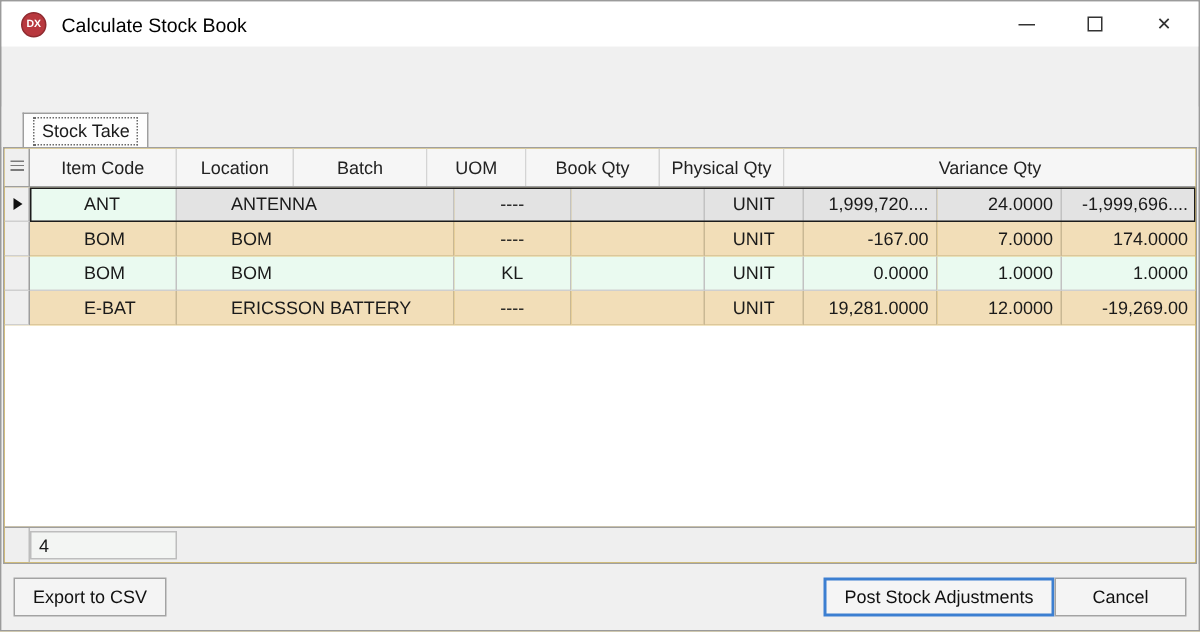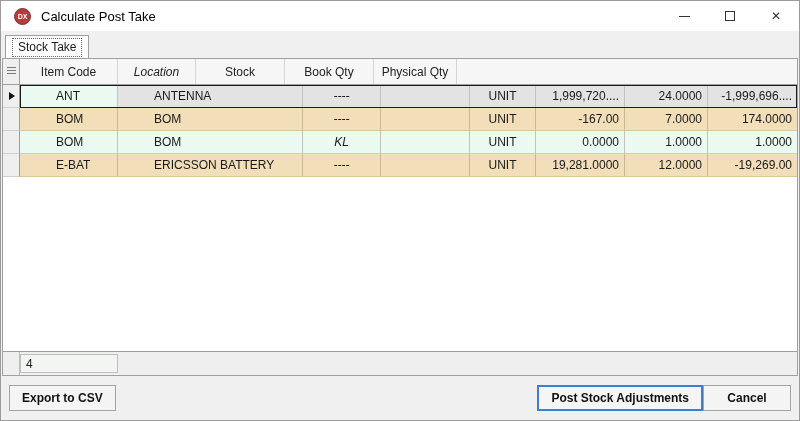--- a/index.html
+++ b/index.html
@@ -34,21 +34,21 @@
     display: flex; align-items: center; justify-content: center;
     font-size: 13px; color: #333;
   }
   .min-glyph { width: 11px; border-bottom: 1px solid #333; height: 1px; display:block; }
   .max-glyph { width: 10px; height: 10px; border: 1px solid #333; display:block; }
   .close-glyph { font-size: 12px; color:#333; }
 
   
   .tabstrip {
     height: 27px; background: #f0f0f0; flex: none;
-    display: flex; align-items: flex-end; padding-left: 4px;
+    display: flex; align-items: flex-end; padding-left: 14px; margin-top: 40px;
   }
   .tab {
     height: 23px; background: #fdfdfd;
     border: 1px solid #9e9e9e; border-bottom: none;
     padding: 2px 6px 0 6px; font-size: 12px;
     position: relative;
   }
   .tab-inner {
     border: 1px dotted #6a6a6a;
     padding: 1px 5px 2px 5px;
@@ -57,21 +57,21 @@
   
   .grid {
     flex: 1; margin: 0 1px; border: 1px solid #a0a0a0;
     background: #eab308; display: flex; flex-direction: column;
     overflow: hidden;
   }
   .g-row { display: flex; flex: none; }
   .c-ind   { width: 17px;  flex: none; }
   .c-item  { width: 98px;  flex: none; }
   .c-desc  { width: 185px; flex: none; }
-  .c-loc   { width: 78px;  flex: none; font-style: italic; }
+  .c-loc   { width: 78px;  flex: none; }
   .c-batch { width: 89px;  flex: none; }
   .c-uom   { width: 66px;  flex: none; }
   .c-book  { width: 89px;  flex: none; }
   .c-phys  { width: 83px;  flex: none; }
   .c-var   { flex: 1; }
 
   .hdr { height: 26px; background: #f6f6f6; border-bottom: 1px solid #9e9e9e; }
   .hdr-cell {
     display: flex; align-items: center; justify-content: center;
     font-size: 12px; color:#222;
@@ -131,37 +131,37 @@
   }
 
   
   .buttonbar {
     height: 44px; flex: none; background: #f0f0f0;
     display: flex; align-items: center; padding: 0 8px;
   }
   .btn {
     height: 26px; font-size: 12px; color:#111;
     background: #f4f4f4; border: 1px solid #a3a3a3;
-    padding: 0 12px; display: flex; align-items: center; justify-content: center; font-weight: bold;
+    padding: 0 12px; display: flex; align-items: center; justify-content: center;
   }
   .btn-default {
     border: 2px solid #3c7fd1; background: #f5f5f5;
     padding: 0 12px; min-width: 148px;
   }
   .btn-cancel { min-width: 88px; }
   .right-group { margin-left: auto; display: flex; align-items: center; }
 </style>
 </head>
 <body>
 
 <div class="window">
 
   <div class="titlebar">
     <div class="app-icon">DX</div>
-    <div class="title-text">Calculate Post Take</div>
+    <div class="title-text">Calculate Stock Book</div>
     <div class="title-controls">
       <div class="tc-btn">
         <span class="min-glyph"></span>
       </div>
       <div class="tc-btn">
         <span class="max-glyph"></span>
       </div>
       <div class="tc-btn">
         <span class="close-glyph">✕</span>
       </div>
@@ -175,23 +175,25 @@
   </div>
 
   <div class="grid">
 
     <div class="g-row hdr">
       <div class="hdr-cell hdr-corner c-ind">
         <span class="corner-lines"></span>
       </div>
       <div class="hdr-cell c-item">Item Code</div>
       <div class="hdr-cell c-loc">Location</div>
-      <div class="hdr-cell c-batch">Stock</div>
+      <div class="hdr-cell c-batch">Batch</div>
+      <div class="hdr-cell c-uom">UOM</div>
       <div class="hdr-cell c-book">Book Qty</div>
       <div class="hdr-cell c-phys">Physical Qty</div>
+      <div class="hdr-cell c-var" style="border-right:none;">Variance Qty</div>
     </div>
 
     <div class="g-row drow">
       <div class="gutter c-ind">
         <span class="tri"></span>
       </div>
       <div class="rowdata row-focused">
         <div class="cell cell-first al c-item">ANT</div>
         <div class="cell al c-desc">ANTENNA</div>
         <div class="cell ac c-loc">----</div>

